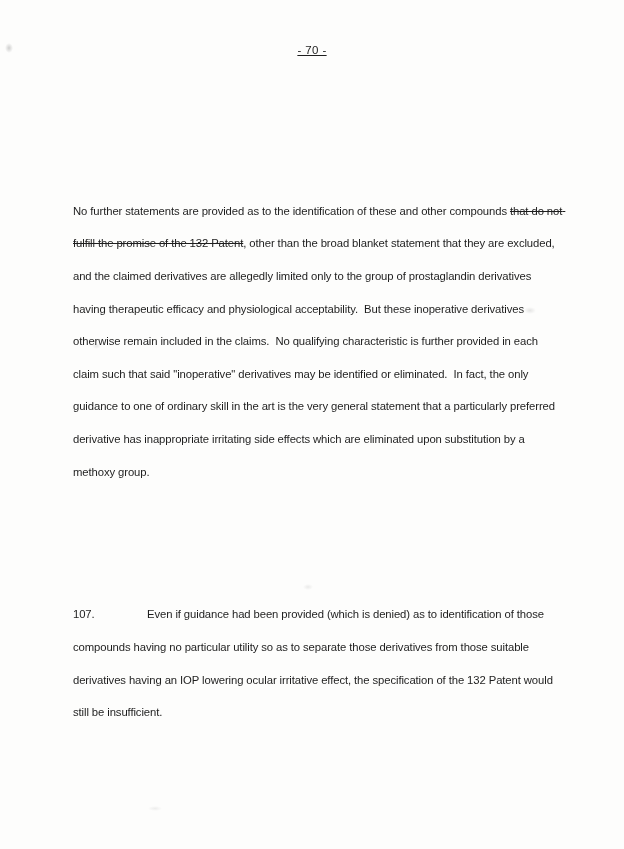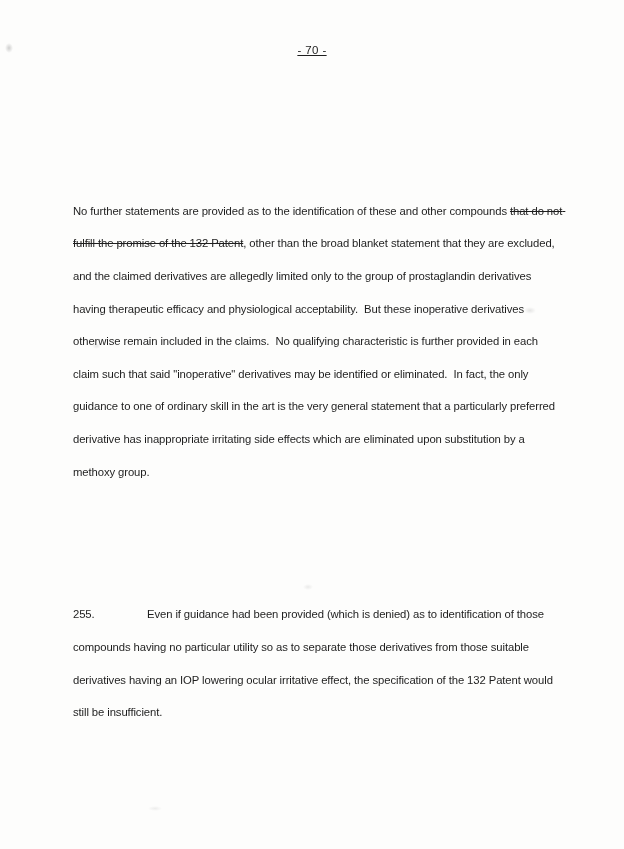--- a/index.html
+++ b/index.html
@@ -60,18 +60,18 @@
   <div class="speck s3"></div>
   <div class="speck s4"></div>
   <div class="speck s5"></div>
 
   <div class="page-number">- 70 -</div>
 
   <div class="body-text">
 
     <p class="para"><span>No further statements are provided as to the identification of these and other compounds </span><span class="strike">that do not fulfill the promise of the 132 Patent</span><span>, other than the broad blanket statement that they are excluded, and the claimed derivatives are allegedly limited only to the group of prostaglandin derivatives having therapeutic efficacy and physiological acceptability.  But these inoperative derivatives otherwise remain included in the claims.  No qualifying characteristic is further provided in each claim such that said "inoperative" derivatives may be identified or eliminated.  In fact, the only guidance to one of ordinary skill in the art is the very general statement that a particularly preferred derivative has inappropriate irritating side effects which are eliminated upon substitution by a methoxy group.</span></p>
 
-    <p class="para"><span class="pnum">255.</span><span>Even if guidance had been provided (which is denied) as to identification of those compounds having no particular utility so as to separate those derivatives from those suitable derivatives having an IOP lowering ocular irritative effect, the specification of the 132 Patent would still be insufficient.</span></p>
+    <p class="para"><span class="pnum">107.</span><span>Even if guidance had been provided (which is denied) as to identification of those compounds having no particular utility so as to separate those derivatives from those suitable derivatives having an IOP lowering ocular irritative effect, the specification of the 132 Patent would still be insufficient.</span></p>
 
     <p class="para"><span class="pnum">145.</span></p>
 
   </div>
 </div>
 
 </body></html>

